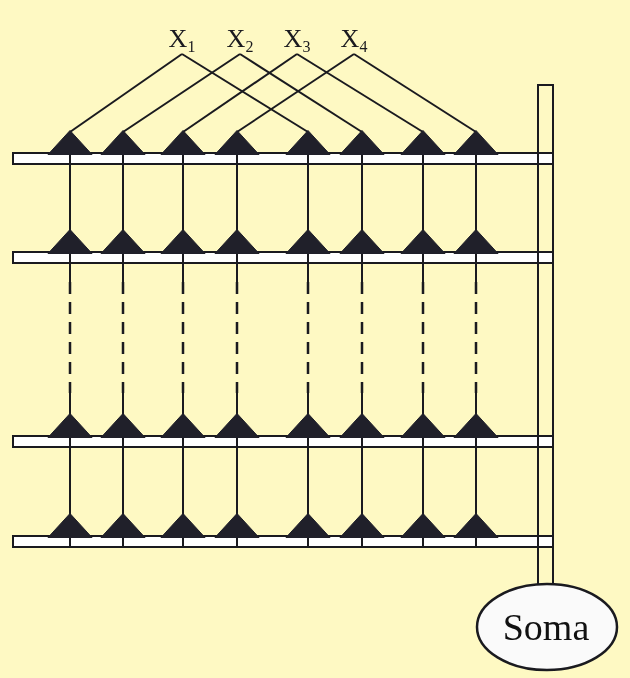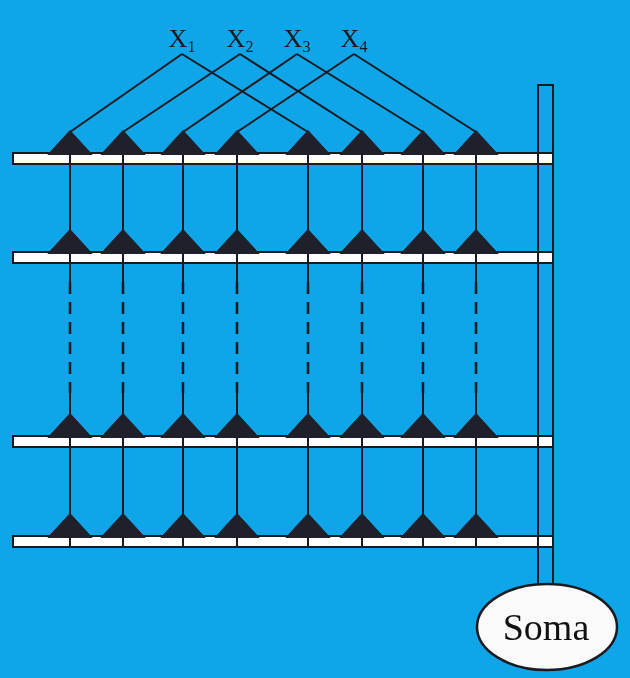--- a/index.html
+++ b/index.html
@@ -4,21 +4,21 @@
 <style>
   html, body {
     margin: 0;
     padding: 0;
     background: #ffffff;
   }
   .figure {
     position: relative;
     width: 630px;
     height: 678px;
-    background: #0ea5e9;
+    background: #fef9c3;
     overflow: hidden;
   }
   svg {
     display: block;
   }
   text {
     font-family: "Liberation Serif", "DejaVu Serif", serif;
   }
 </style>
 </head>

